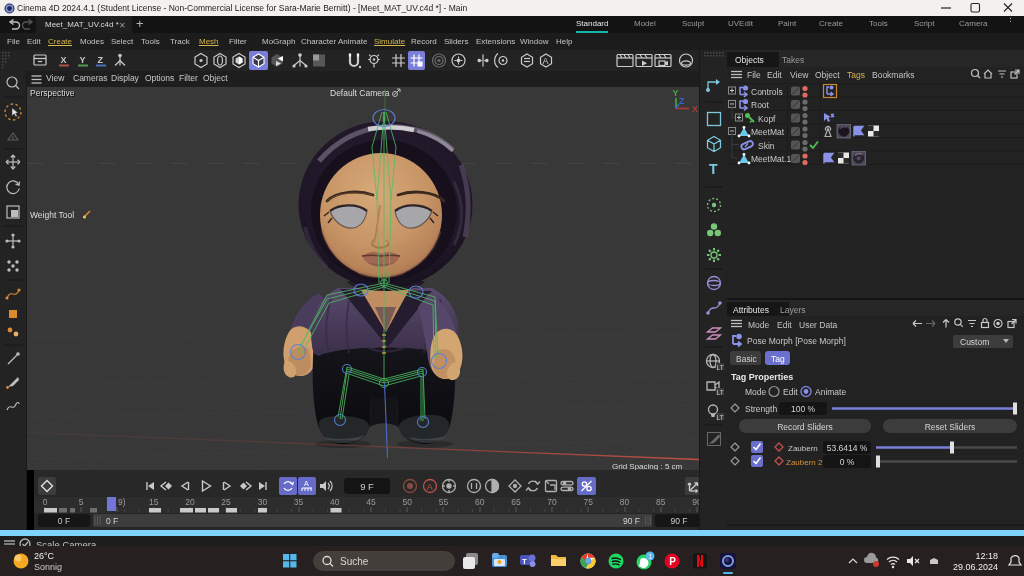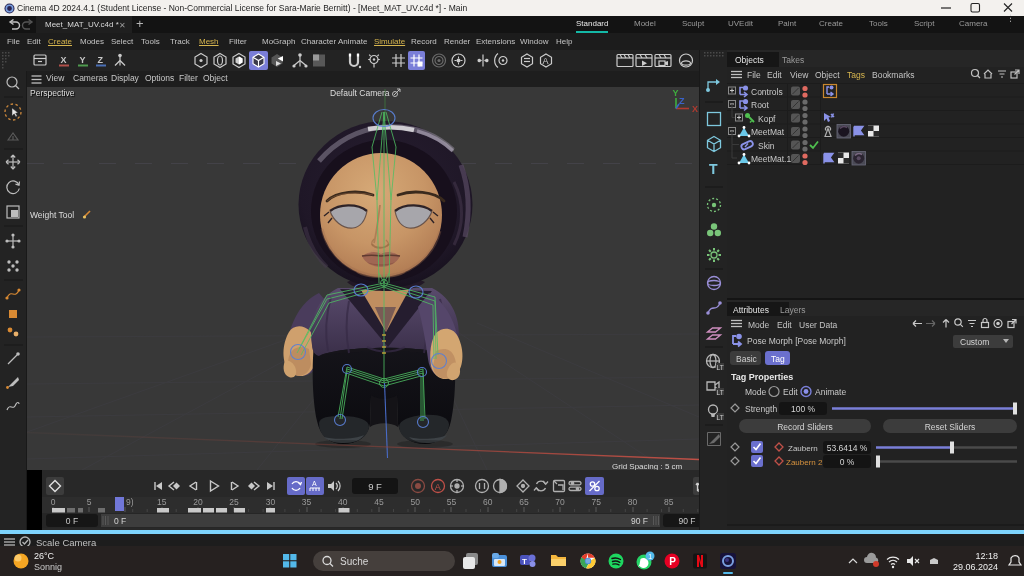--- a/index.html
+++ b/index.html
@@ -20,27 +20,27 @@
 .mitem { position:absolute; top:0; height:17px; line-height:17px; font-size:8px; color:#c4c4c4; }
 .myellow { color:#d6b54e;text-decoration:underline; }
 
 #toolbar { top:50px; left:0; width:1024px; height:21px; background:#232323; }
 
 #leftstrip { top:71px; left:0; width:27px; height:459px; background:#232323; border-right:1px solid #191919; }
 
 #vpmenu { top:71px; left:27px; width:672px; height:16px; background:#1e1e1e; }
 #viewport { top:87px; left:27px; width:672px; height:383px; background:#383838; overflow:hidden; }
 
-#timeline { top:470px; left:42px; width:672px; height:60px; background:#282828;text-align:center; }
+#timeline { top:470px; left:34px; width:672px; height:60px; background:#282828;text-align:center; }
 
 #midstrip { top:50px; left:699px; width:28px; height:480px; background:#232323; border-left:1px solid #191919; }
 
 #rightpanel { top:50px; left:727px; width:297px; height:480px; background:#222222; }
 
-#statusbar { top:530px; left:0; width:1024px; height:16px; background:#1d1d1d; border-top:4px solid #7dd3fc; }
+#statusbar { top:530px; left:0; width:1024px; height:16px; background:#1d1d1d; border-top:6px solid #7dd3fc; }
 
 #taskbar { top:546px; left:0; width:1024px; height:30px; background:#241f1c; }
 .f10 { font-size:8.5px; }
 </style>
 </head>
 <body>
 <div id="app">
   <div id="titlebar" class="abs">
     <svg class="abs" style="left:4px;top:3px" width="11" height="11" viewBox="0 0 11 11">
         <circle cx="5.5" cy="5.5" r="5" fill="#2a2550"></circle>
@@ -81,21 +81,21 @@
     <div class="mitem" style="left:111px">Select</div>
     <div class="mitem" style="left:141px">Tools</div>
     <div class="mitem" style="left:170px">Track</div>
     <div class="mitem myellow" style="left:199px">Mesh</div>
     <div class="mitem" style="left:229px">Filter</div>
     <div class="mitem" style="left:262px">MoGraph</div>
     <div class="mitem" style="left:301px">Character</div>
     <div class="mitem" style="left:338px">Animate</div>
     <div class="mitem myellow" style="left:374px">Simulate</div>
     <div class="mitem" style="left:411px">Record</div>
-    <div class="mitem" style="left:444px">Render</div>
+    <div class="mitem" style="left:444px">Sliders</div>
     <div class="mitem" style="left:476px">Extensions</div>
     <div class="mitem" style="left:520px">Window</div>
     <div class="mitem" style="left:556px">Help</div>
   </div>
   <div id="toolbar" class="abs">
     
     <svg width="1024" height="21" viewBox="0 0 1024 21">
       <g fill="none" stroke="#cccccc" stroke-width="1.2">
 
         <g stroke="none" fill="#4a4a4a">

